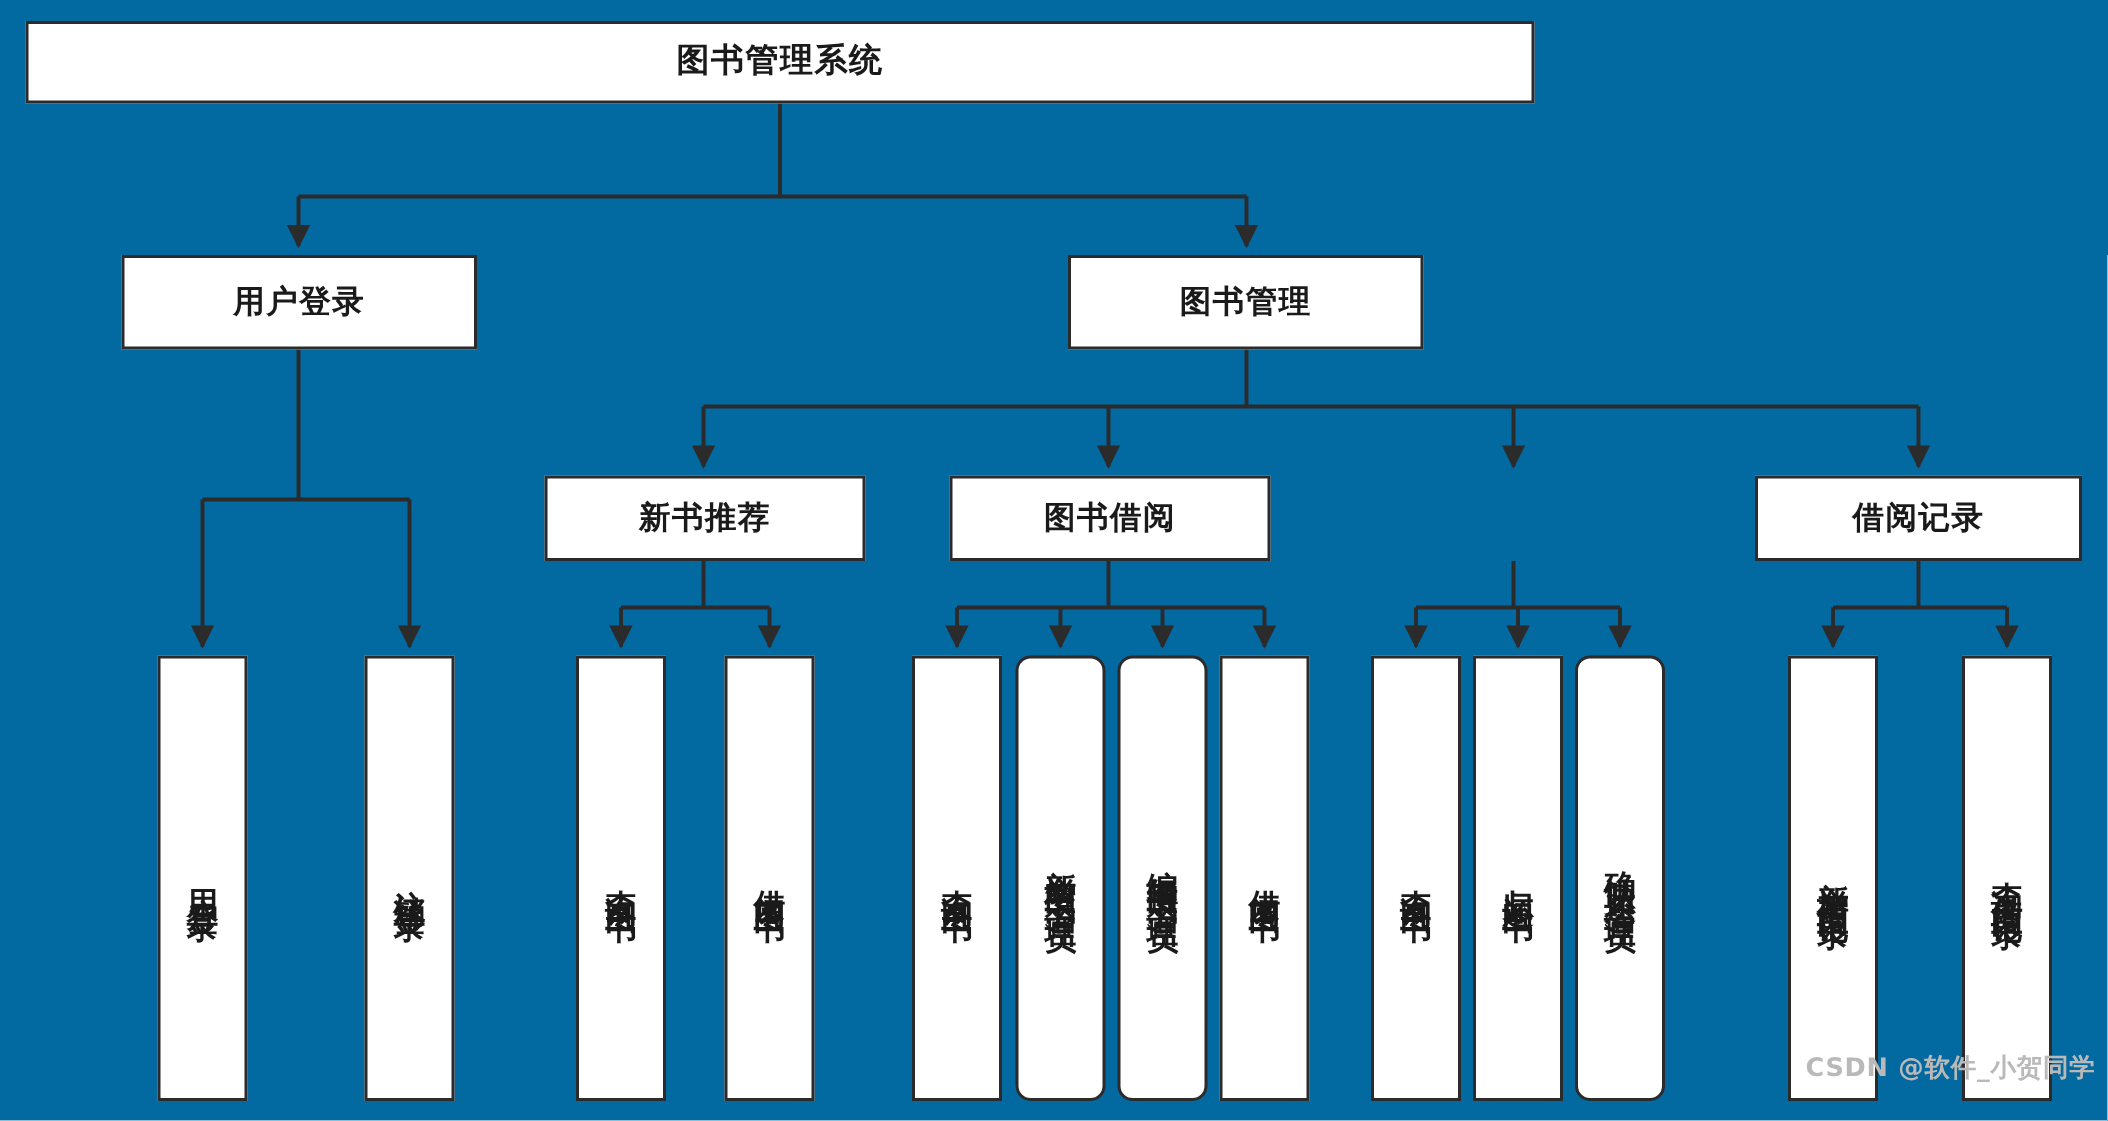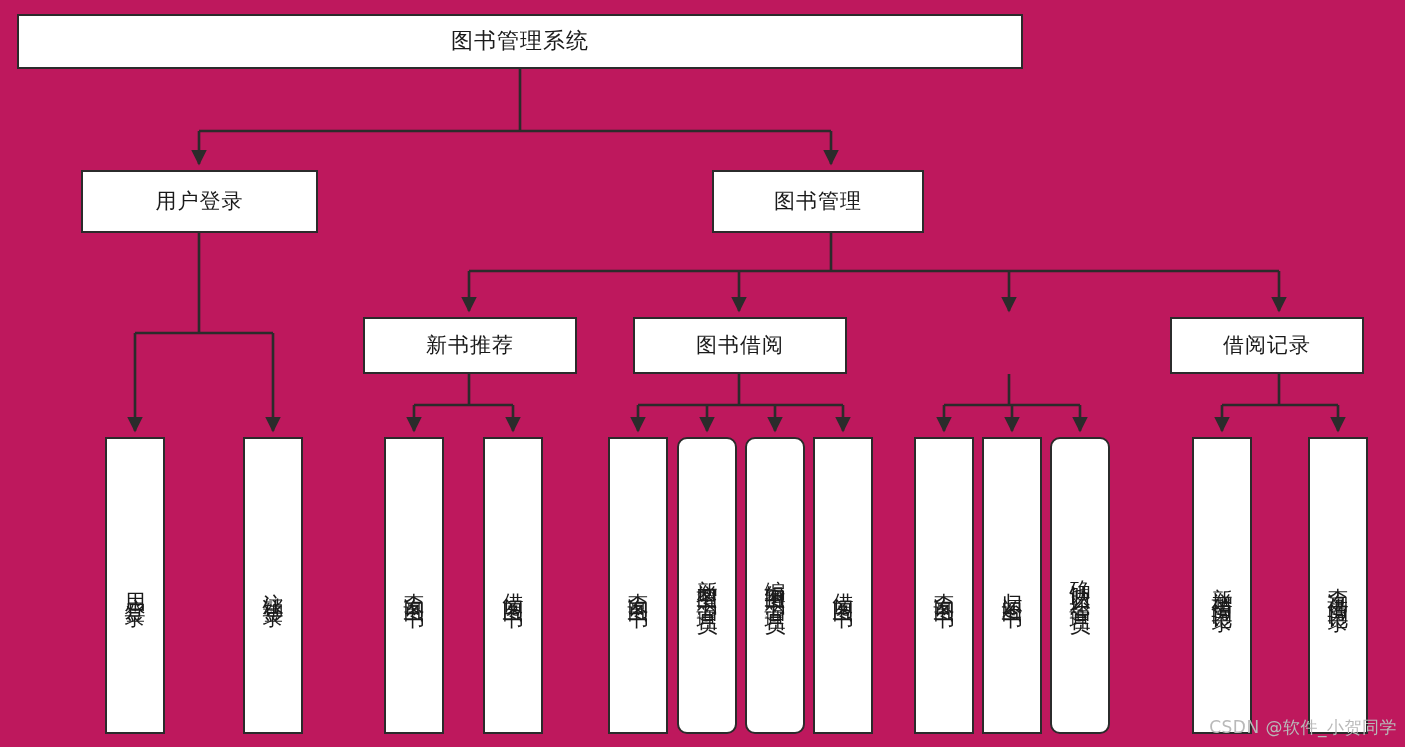--- a/index.html
+++ b/index.html
@@ -8,22 +8,23 @@
     padding: 0;
     background: #ffffff;
   }
   body {
     font-family: "DejaVu Sans", "Liberation Sans", sans-serif;
   }
   #diagram-root {
     position: relative;
     width: 1405px;
     height: 747px;
-    background: #be185d;
+    background: #0369a1;
     overflow: hidden;
+    font-weight: bold;
   }
   #edge-layer {
     position: absolute;
     left: 0;
     top: 0;
     width: 1405px;
     height: 747px;
     pointer-events: none;
   }
   .node {
@@ -57,21 +58,21 @@
     line-height: 1.05;
     white-space: nowrap;
     text-align: center;
   }
   .node.root .node-label-h {
     font-size: 22px;
   }
   #watermark {
     position: absolute;
     right: 8px;
-    bottom: 8px;
+    bottom: 24px;
     font-family: "DejaVu Sans", "Liberation Sans", sans-serif;
     font-size: 17px;
     color: #b9b9b9;
     letter-spacing: 0.5px;
     white-space: nowrap;
     z-index: 9;
     pointer-events: none;
   }
 </style>
 </head>
@@ -129,31 +130,31 @@
     </g>
   </svg>
 
   <div class="node root" style="left:17px; top:14px; width:1006px; height:55px;">
     <span class="node-label-h">图书管理系统</span>
   </div>
 
   <div class="node" style="left:81px; top:170px; width:237px; height:63px;">
     <span class="node-label-h">用户登录</span>
   </div>
-  <div class="node" style="left:712px; top:170px; width:212px; height:63px;">
+  <div class="node" style="left:712px; top:170px; width:237px; height:63px;">
     <span class="node-label-h">图书管理</span>
   </div>
 
   <div class="node" style="left:633px; top:317px; width:214px; height:57px;">
     <span class="node-label-h">图书借阅</span>
   </div>
   <div class="node" style="left:363px; top:317px; width:214px; height:57px;">
     <span class="node-label-h">新书推荐</span>
   </div>
-  <div class="node" style="left:1170px; top:317px; width:194px; height:57px;">
+  <div class="node" style="left:1170px; top:317px; width:218px; height:57px;">
     <span class="node-label-h">借阅记录</span>
   </div>
 
   <div class="node" style="left:105px; top:437px; width:60px; height:297px;">
     <span class="node-label-v">用户登录</span>
   </div>
   <div class="node" style="left:243px; top:437px; width:60px; height:297px;">
     <span class="node-label-v">注销登录</span>
   </div>
 

